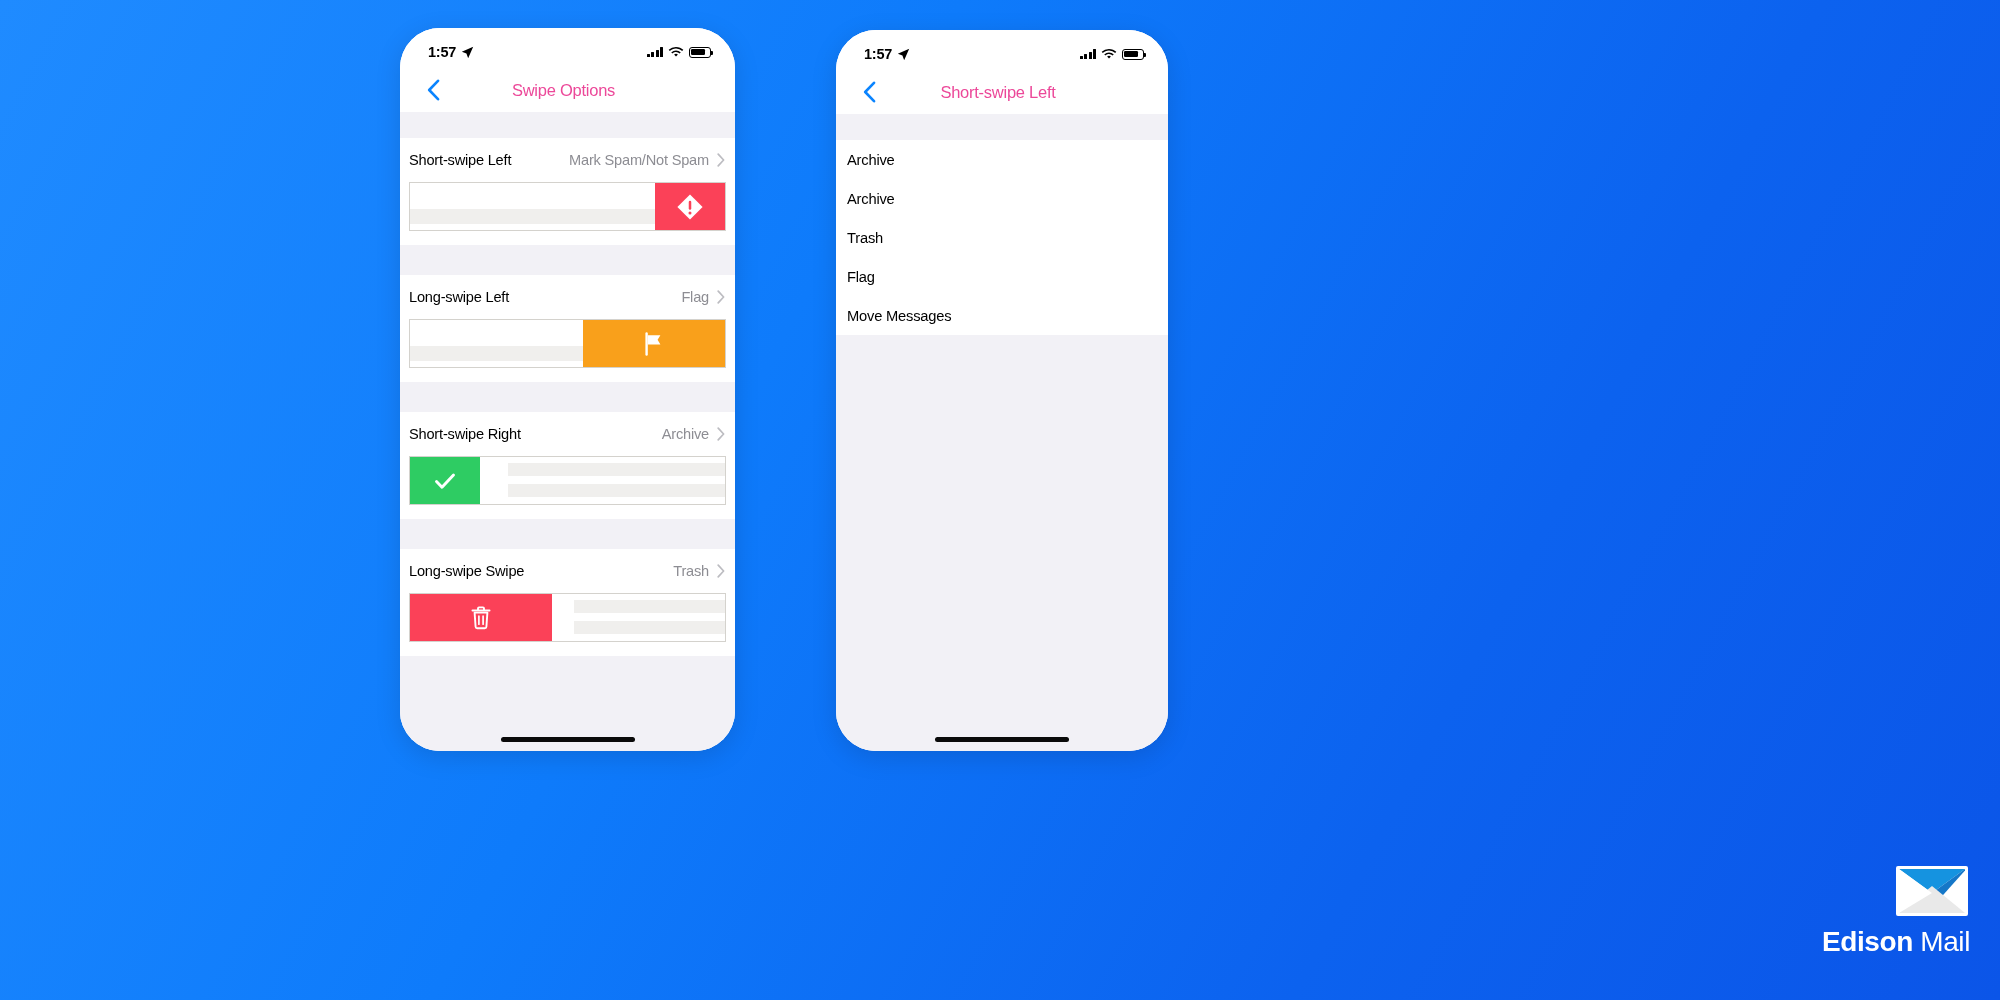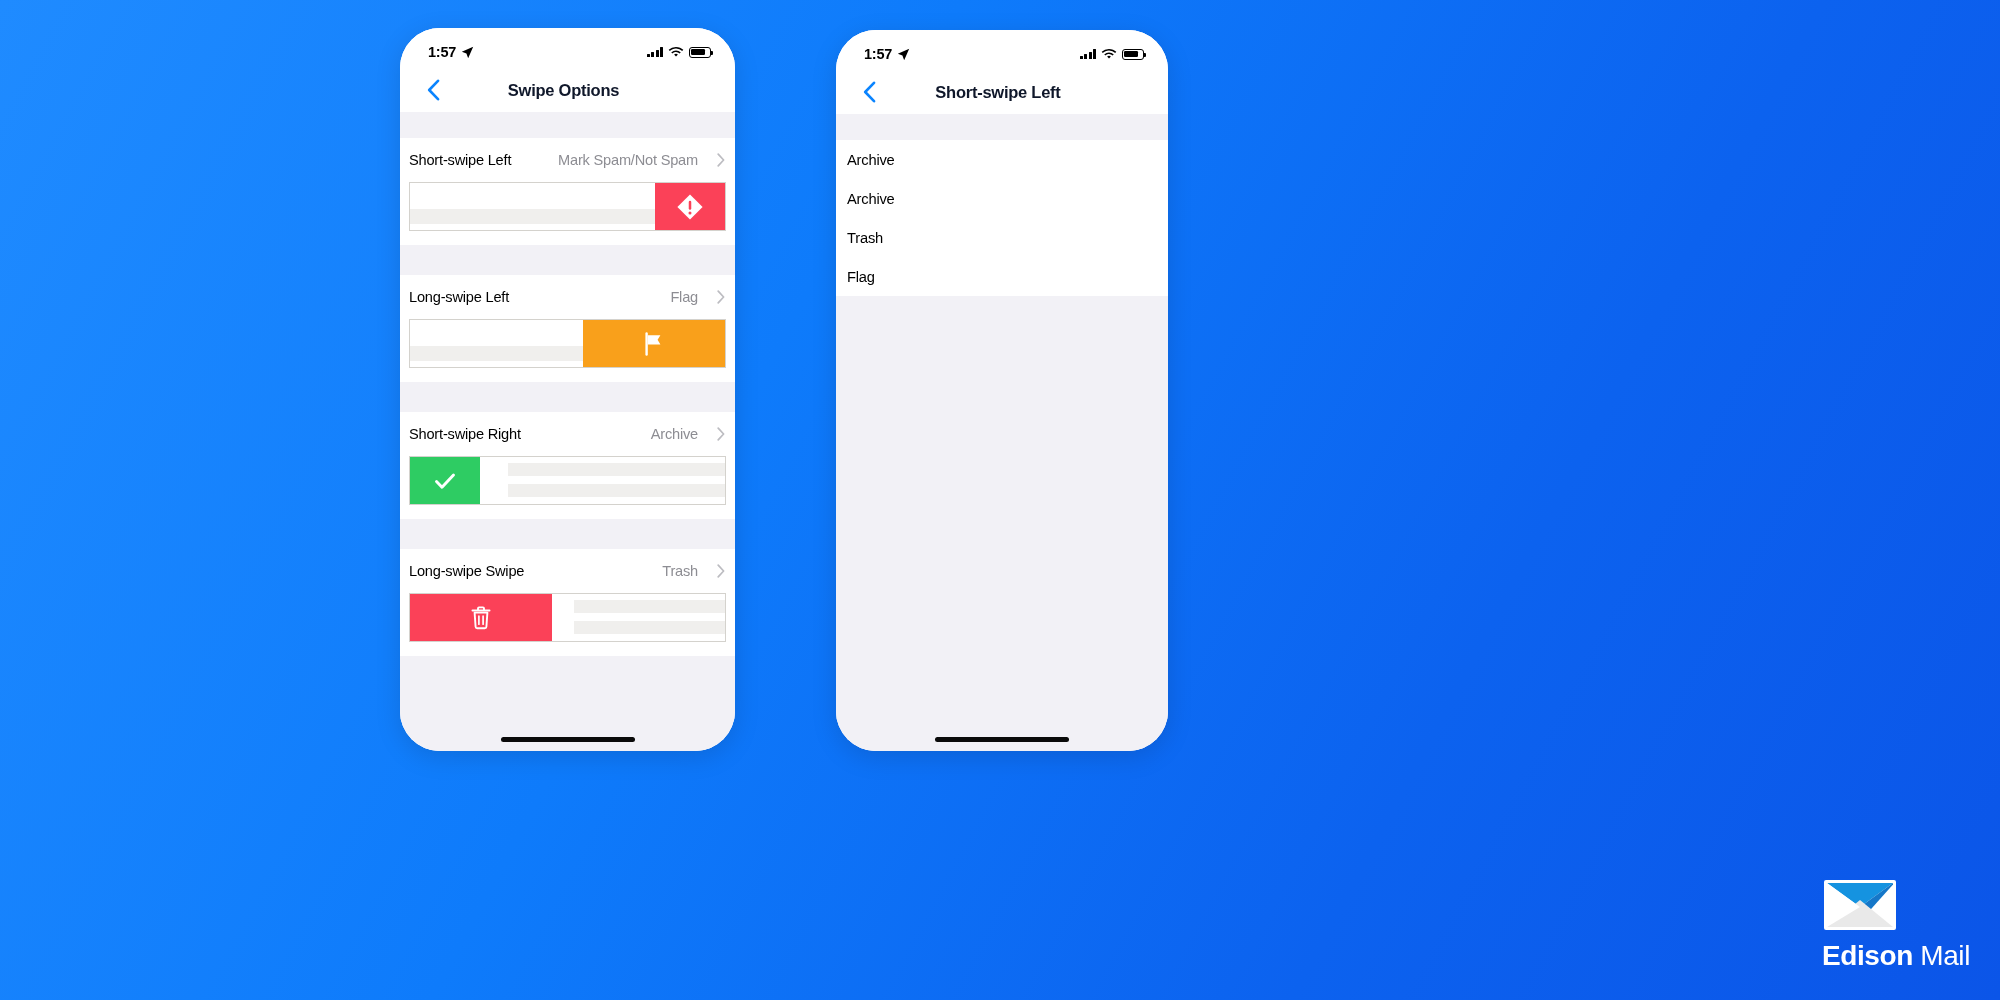--- a/index.html
+++ b/index.html
@@ -51,38 +51,38 @@
   
   .navbar {
     flex: 0 0 auto;
     height: 44px; background:#fff;
     display:flex; align-items:center; position:relative;
     padding: 0 16px;
   }
   .nav-back { width:34px; height:34px; display:flex; align-items:center; justify-content:center; cursor:pointer; }
   .nav-title {
     position:absolute; left:0; right:8px; text-align:center;
-    font-size:16.5px; font-weight:700; color:#0f172a; letter-spacing:-0.25px;
+    font-size:16.5px; font-weight:400; color:#ec4899; letter-spacing:-0.25px;
     pointer-events:none;
   }
 
   
   .body { flex:1 1 auto; background:#f2f1f6; overflow:hidden; }
 
   
   .gap { height: 30px; background:#f2f1f6; }
   .gap.small { height: 26px; }
   .card { background:#fff; }
 
   .opt-head {
     height: 44px; display:flex; align-items:center; justify-content:space-between;
     padding: 0 10px 0 9px;
   }
   .opt-title { font-size:14.6px; color:#000; letter-spacing:-0.2px; }
-  .opt-value-wrap { display:flex; align-items:center; gap:19px; }
+  .opt-value-wrap { display:flex; align-items:center; gap:8px; }
   .opt-value { font-size:14.6px; color:#8d8d93; letter-spacing:-0.2px; }
   .chev { color:#bcbcc1; }
 
   
   .preview-wrap { padding: 0 9px 14px 9px; }
   .preview {
     position:relative;
     height: 49px;
     display:flex;
     border: 1px solid #d4d2cd;
@@ -117,22 +117,22 @@
   }
 
   
   .home-ind {
     position:absolute; bottom:9px; left:50%; transform:translateX(-50%);
     width:134px; height:5px; border-radius:3px; background:#0a0a0a;
   }
 
   
   #brand {
-    position:absolute; right:30px; bottom:28px;
-    display:flex; flex-direction:column; align-items:flex-start; gap:6px;
+    position:absolute; right:30px; bottom:42px;
+    display:flex; flex-direction:column; align-items:flex-end; gap:6px;
   }
   .brand-text { font-size:28px; color:#fff; letter-spacing:-0.4px; white-space:nowrap; }
   .brand-text b { font-weight:700; }
   .brand-text span.light { font-weight:400; }
 </style>
 </head>
 <body>
 
 <div id="stage">
 
@@ -338,20 +338,23 @@
             <span class="choice-label">Archive</span>
           </div>
           <div class="choice">
             <span class="choice-label">Archive</span>
           </div>
           <div class="choice">
             <span class="choice-label">Trash</span>
           </div>
           <div class="choice">
             <span class="choice-label">Flag</span>
+          </div>
+          <div class="choice">
+            <span class="choice-label">Move Messages</span>
           </div>
 
         </div>
       </div>
 
       <div class="home-ind"></div>
     </div>
   </div>
 
   <div id="brand">

